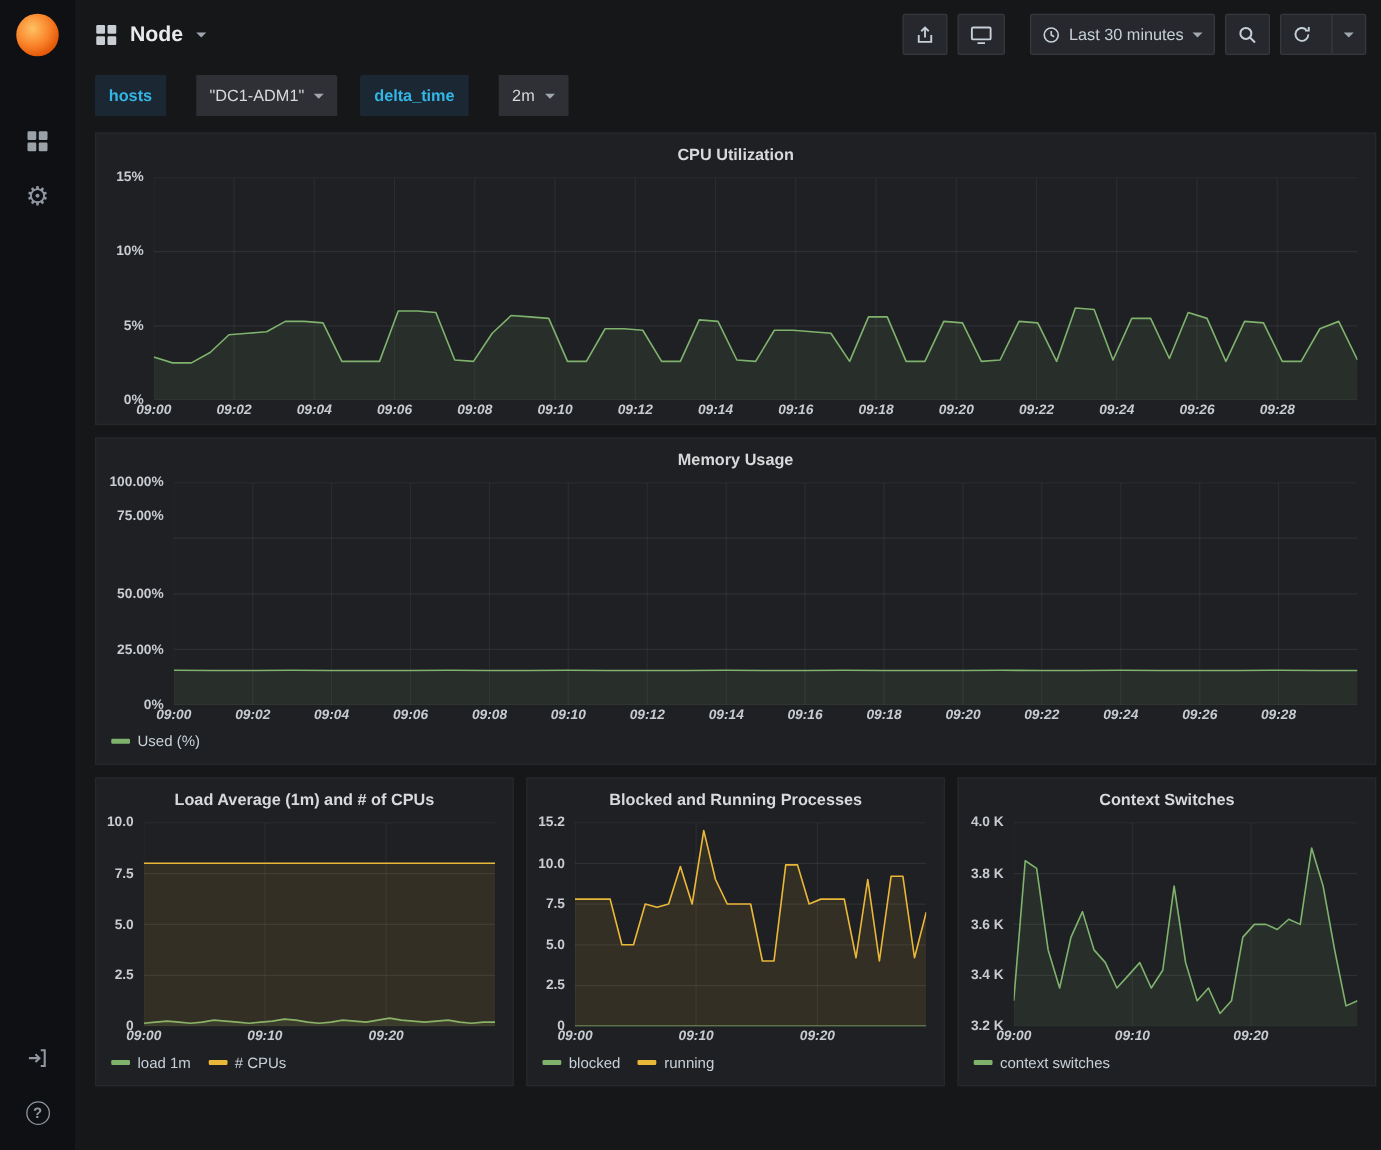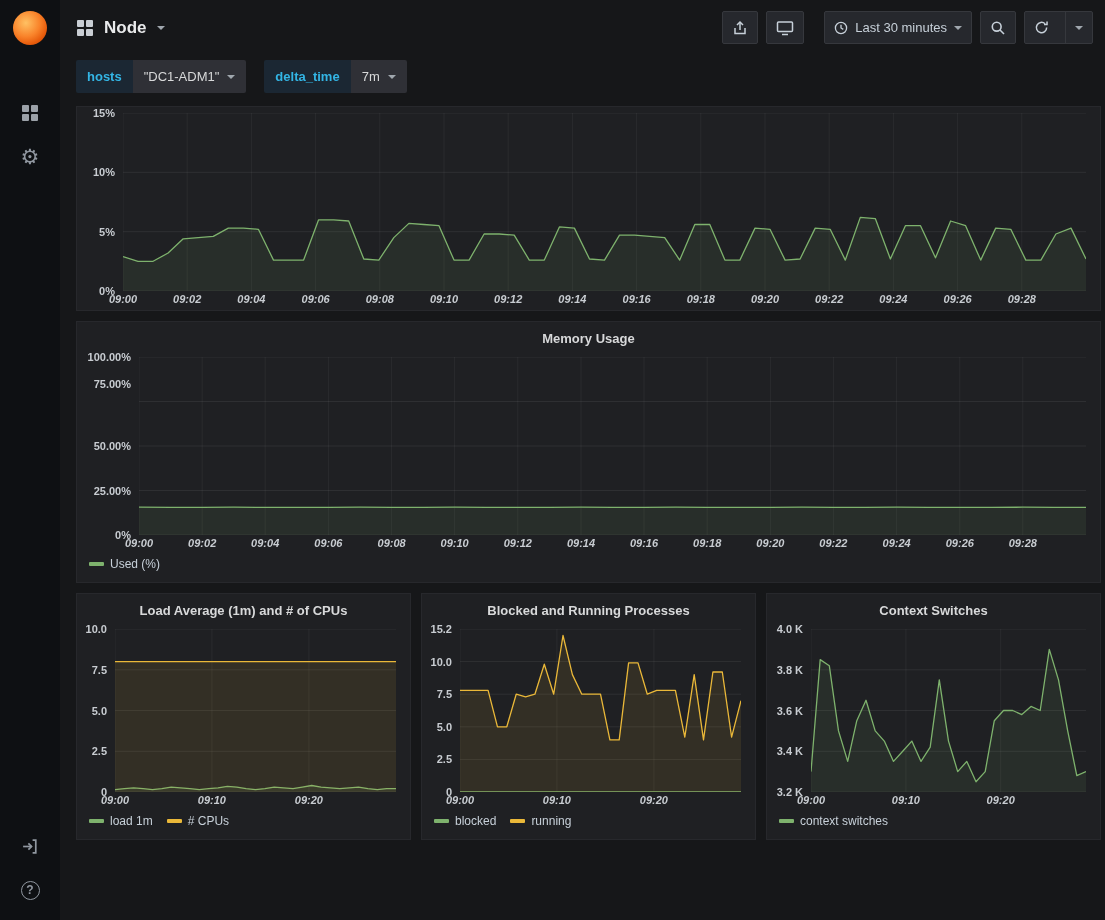--- a/index.html
+++ b/index.html
@@ -50,21 +50,21 @@
     display:flex; align-items:center; justify-content:center; gap:7px;
     padding:0 9px; color:#c7d0d9; font-size:13px; cursor:pointer; white-space:nowrap;
   }
   .gap-lg { margin-left:12px; }
   .btn-split { padding:0; }
   .btn-split .seg { padding:0 9px; height:100%; display:flex; align-items:center; }
   .btn-split .seg + .seg { border-left:1px solid #36383d; }
 
   
   .submenu { display:flex; gap:18px; padding:5px 16px 13px; }
-  .var-chip { display:flex; height:33px; border-radius:2px; overflow:hidden; cursor:pointer; }
+  .var-chip { display:flex; height:33px; border-radius:2px; overflow:hidden; cursor:pointer;gap:24px; }
   .var-label {
     background:#1b2733; color:#33b5e5; display:flex; align-items:center;
     padding:0 11px; font-size:13px; font-weight:bold;
   }
   .var-value {
     background:#2f3036; color:#d8d9da; display:flex; align-items:center; gap:8px;
     padding:0 11px; font-size:13px;
   }
 
   
@@ -193,29 +193,30 @@
     <div class="var-chip">
       <span class="var-label">hosts</span>
       <span class="var-value">
         <span>"DC1-ADM1"</span>
         <span class="caret"></span>
       </span>
     </div>
     <div class="var-chip">
       <span class="var-label">delta_time</span>
       <span class="var-value">
-        <span>7m</span>
+        <span>2m</span>
         <span class="caret"></span>
       </span>
     </div>
   </div>
 
   <div class="dashboard">
 
     <div class="panel">
+      <div class="panel-title">CPU Utilization</div>
       <div class="chart-area">
           <svg width="963" height="178" style="display:block;margin-left:46px">
             <line x1="0" y1="178.0" x2="963" y2="178.0" stroke="rgba(255,255,255,0.07)"></line>
             <line x1="0" y1="118.7" x2="963" y2="118.7" stroke="rgba(255,255,255,0.07)"></line>
             <line x1="0" y1="59.3" x2="963" y2="59.3" stroke="rgba(255,255,255,0.07)"></line>
             <line x1="0" y1="0.0" x2="963" y2="0.0" stroke="rgba(255,255,255,0.07)"></line>
             <line x1="0.0" y1="0" x2="0.0" y2="178" stroke="rgba(255,255,255,0.05)"></line>
             <line x1="64.2" y1="0" x2="64.2" y2="178" stroke="rgba(255,255,255,0.05)"></line>
             <line x1="128.4" y1="0" x2="128.4" y2="178" stroke="rgba(255,255,255,0.05)"></line>
             <line x1="192.6" y1="0" x2="192.6" y2="178" stroke="rgba(255,255,255,0.05)"></line>

